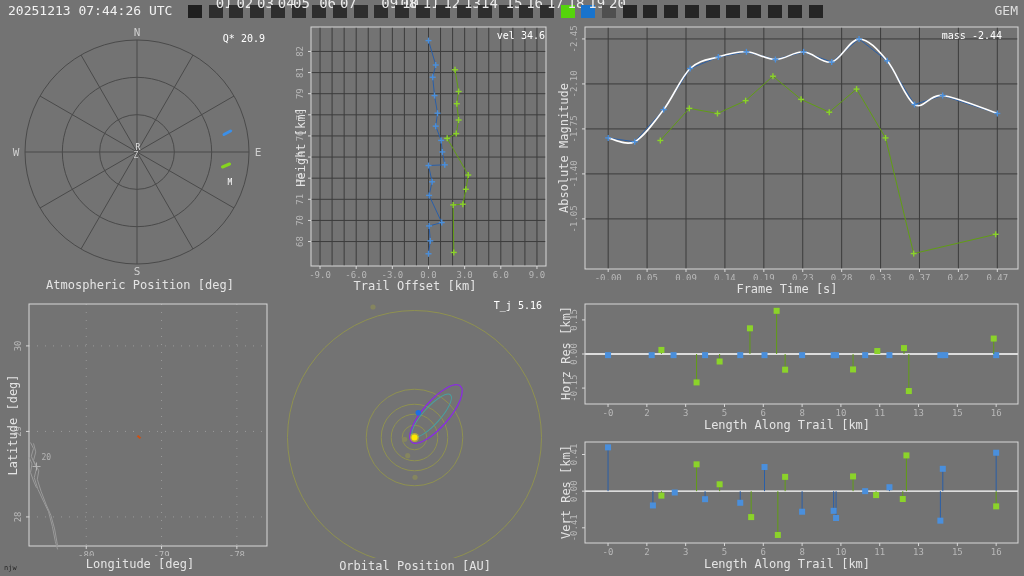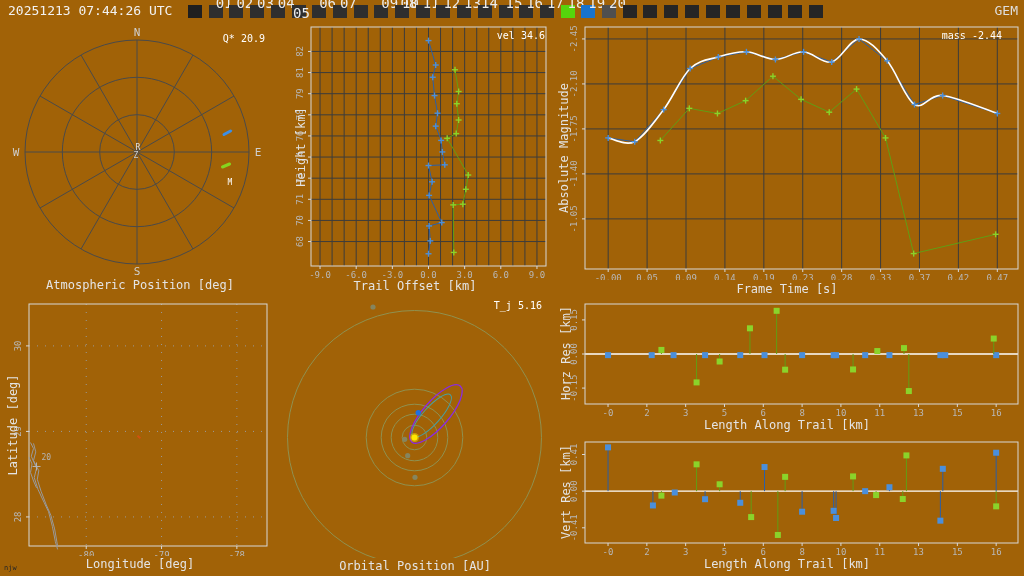--- a/index.html
+++ b/index.html
@@ -1,16 +1,16 @@
 <!DOCTYPE html>
 <html><head>
 <meta charset="utf-8">
 <style>
   html,body{margin:0;padding:0;background:#000;}
-  #screen{position:relative;width:1024px;height:576px;background:#a16207;overflow:hidden;
+  #screen{position:relative;width:1024px;height:576px;background:#737373;overflow:hidden;
     font-family:"DejaVu Sans Mono",monospace;color:#e8e8e8;}
   .hdr-text{position:absolute;top:3px;font-size:13px;color:#f2f2f2;letter-spacing:0px;white-space:pre;}
   #frames{position:absolute;left:0;top:0;width:1024px;height:22px;}
   .frame-sq{position:absolute;top:5px;width:14px;height:13px;background:#2e2e2e;}
   .frame-lbl{position:absolute;top:-1px;font-size:14px;color:#ececec;line-height:9px;}
   .panel{position:absolute;}
   .caption{position:absolute;left:0;width:100%;text-align:center;font-size:12px;color:#e4e4e4;white-space:pre;}
   .annot{position:absolute;font-size:10px;color:#fff;white-space:pre;}
   .ylab{position:absolute;font-size:12px;color:#e4e4e4;white-space:pre;transform:rotate(-90deg);transform-origin:center;}
   .wm{position:absolute;left:4px;top:564px;font-size:7px;color:#272727;}
@@ -26,21 +26,21 @@
         <div class="frame-sq" style="left: 188px; background: rgb(31, 31, 31);"></div>
         <div class="frame-sq" style="left: 208.7px; background: rgb(46, 46, 46);"></div>
         <span class="frame-lbl" style="left: 215.7px;">01</span>
         <div class="frame-sq" style="left: 229.4px; background: rgb(46, 46, 46);"></div>
         <span class="frame-lbl" style="left: 236.4px;">02</span>
         <div class="frame-sq" style="left: 250.1px; background: rgb(46, 46, 46);"></div>
         <span class="frame-lbl" style="left: 257.1px;">03</span>
         <div class="frame-sq" style="left: 270.8px; background: rgb(46, 46, 46);"></div>
         <span class="frame-lbl" style="left: 277.8px;">04</span>
         <div class="frame-sq" style="left: 291.5px; background: rgb(46, 46, 46);"></div>
-        <span class="frame-lbl" style="left: 293px; margin-top: 10px;">05</span>
+        <span class="frame-lbl" style="left: 293px;">05</span>
         <div class="frame-sq" style="left: 312.2px; background: rgb(46, 46, 46);"></div>
         <span class="frame-lbl" style="left: 319.2px;">06</span>
         <div class="frame-sq" style="left: 332.9px; background: rgb(46, 46, 46);"></div>
         <span class="frame-lbl" style="left: 339.9px;">07</span>
         <div class="frame-sq" style="left: 353.6px; background: rgb(46, 46, 46);"></div>
         <span class="frame-lbl" style="left: 360.6px; padding-left: 40px;">08</span>
         <div class="frame-sq" style="left: 374.3px; background: rgb(46, 46, 46);"></div>
         <span class="frame-lbl" style="left: 381.3px;">09</span>
         <div class="frame-sq" style="left: 395px; background: rgb(46, 46, 46);"></div>
         <span class="frame-lbl" style="left: 402px;">10</span>

